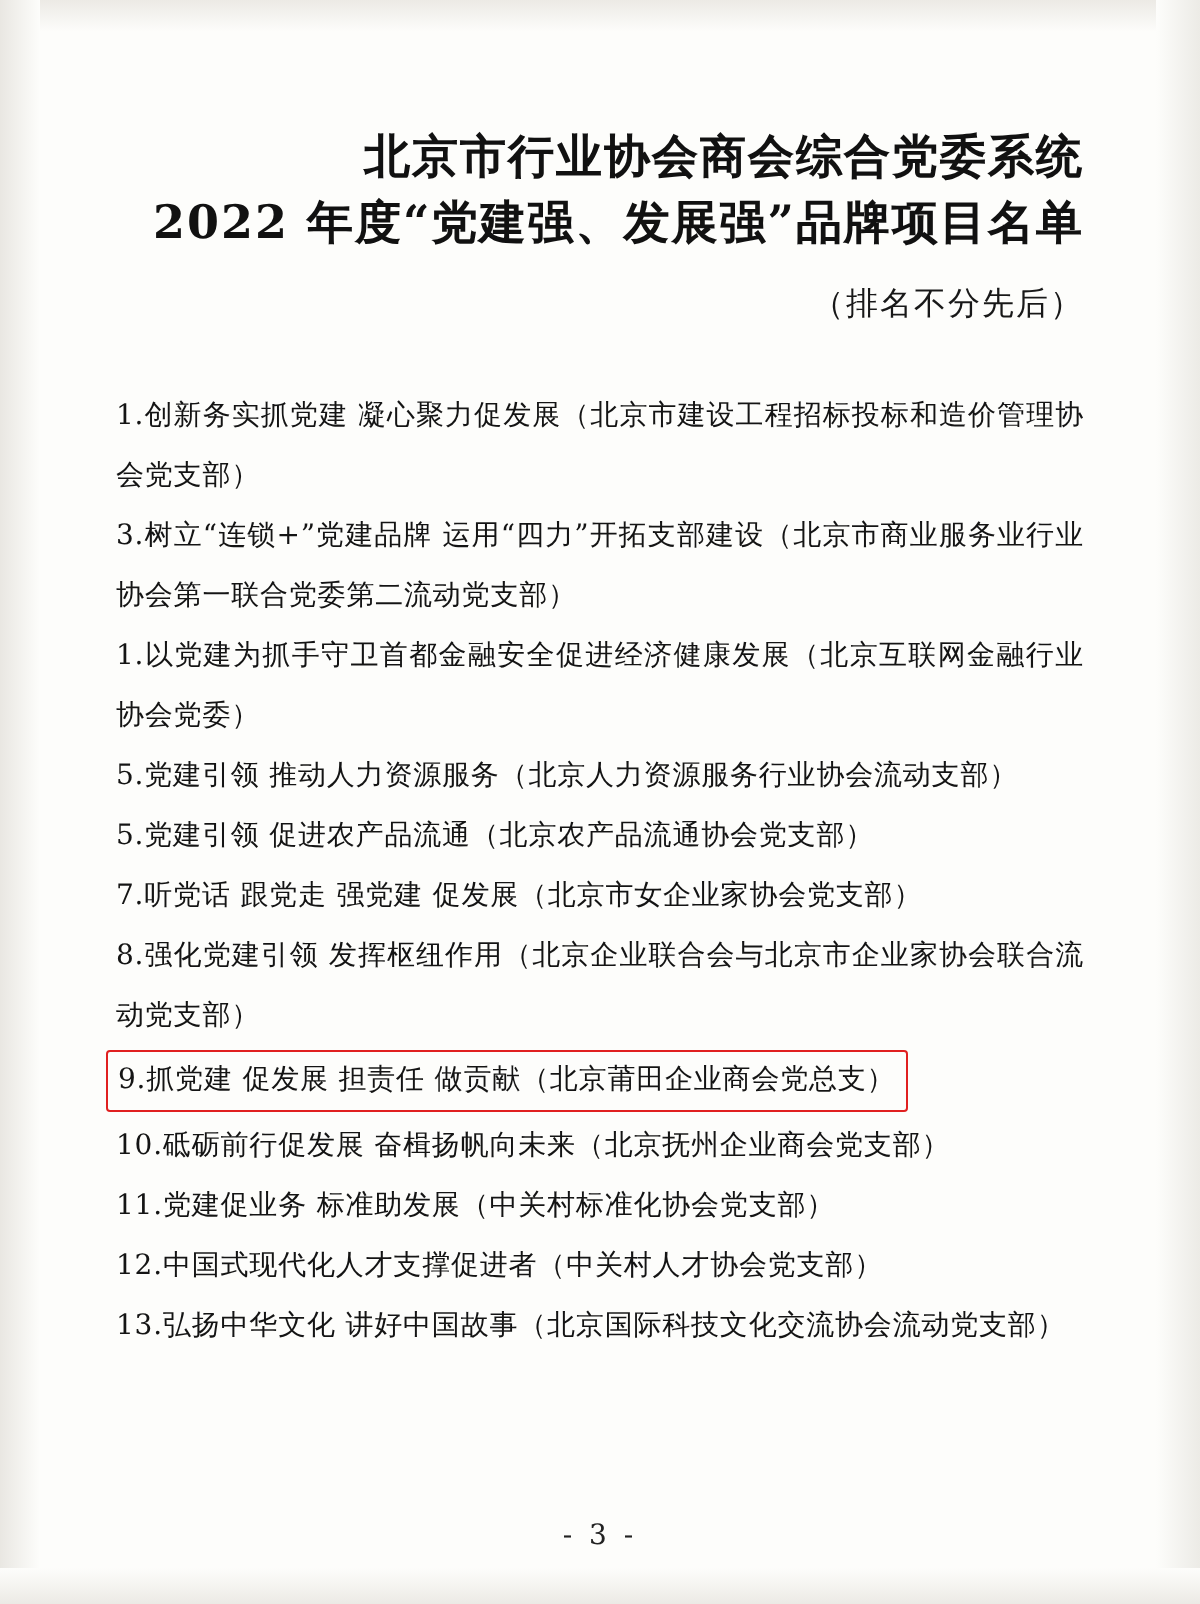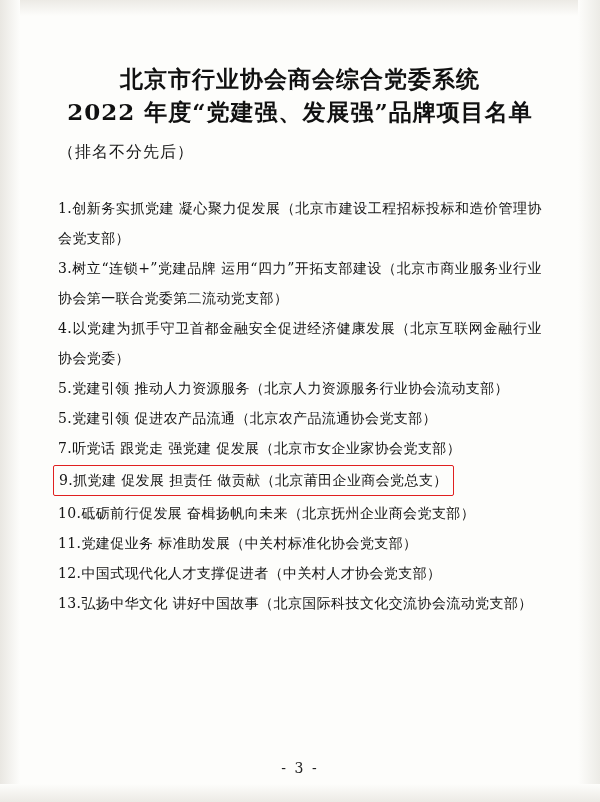--- a/index.html
+++ b/index.html
@@ -23,33 +23,33 @@
     padding: 0;
   }
   .page-inner {
     position: absolute;
     left: 58px;
     top: 0;
     width: 484px;
     height: 802px;
   }
   .title-block {
-    text-align: center;
+    text-align: right;
     padding-top: 62px;
   }
   .title-line {
     font-size: 23px;
     font-weight: bold;
     letter-spacing: 1px;
     line-height: 33px;
     color: #111111;
     font-family: "DejaVu Serif", "Liberation Serif", serif;
   }
   .subtitle {
-    text-align: left;
+    text-align: right;
     font-size: 16px;
     margin-top: 14px;
     letter-spacing: 1px;
     color: #181818;
   }
   .list {
     margin-top: 30px;
   }
   .list-item {
     font-size: 14px;
@@ -129,24 +129,25 @@
     <div class="title-block">
       <div class="title-line">北京市行业协会商会综合党委系统</div>
       <div class="title-line">2022 年度“党建强、发展强”品牌项目名单</div>
     </div>
 
     <div class="subtitle">（排名不分先后）</div>
 
     <div class="list">
       <p class="list-item">1.创新务实抓党建  凝心聚力促发展（北京市建设工程招标投标和造价管理协会党支部）</p>
       <p class="list-item">3.树立“连锁+”党建品牌  运用“四力”开拓支部建设（北京市商业服务业行业协会第一联合党委第二流动党支部）</p>
-      <p class="list-item">4.以党建为抓手守卫首都金融安全促进经济健康发展（北京互联网金融行业协会党委）</p>
+      <p class="list-item">1.以党建为抓手守卫首都金融安全促进经济健康发展（北京互联网金融行业协会党委）</p>
       <p class="list-item">5.党建引领  推动人力资源服务（北京人力资源服务行业协会流动支部）</p>
       <p class="list-item">5.党建引领  促进农产品流通（北京农产品流通协会党支部）</p>
       <p class="list-item">7.听党话  跟党走  强党建  促发展（北京市女企业家协会党支部）</p>
+      <p class="list-item">8.强化党建引领  发挥枢纽作用（北京企业联合会与北京市企业家协会联合流动党支部）</p>
       <span class="highlight-wrap">
         <span class="list-item highlight" style="border-color: rgb(224, 32, 32);">9.抓党建  促发展  担责任  做贡献（北京莆田企业商会党总支）</span>
       </span>
       <p class="list-item">10.砥砺前行促发展  奋楫扬帆向未来（北京抚州企业商会党支部）</p>
       <p class="list-item">11.党建促业务  标准助发展（中关村标准化协会党支部）</p>
       <p class="list-item">12.中国式现代化人才支撑促进者（中关村人才协会党支部）</p>
       <p class="list-item">13.弘扬中华文化  讲好中国故事（北京国际科技文化交流协会流动党支部）</p>
     </div>
 
     <div class="page-number">- 3 -</div>

